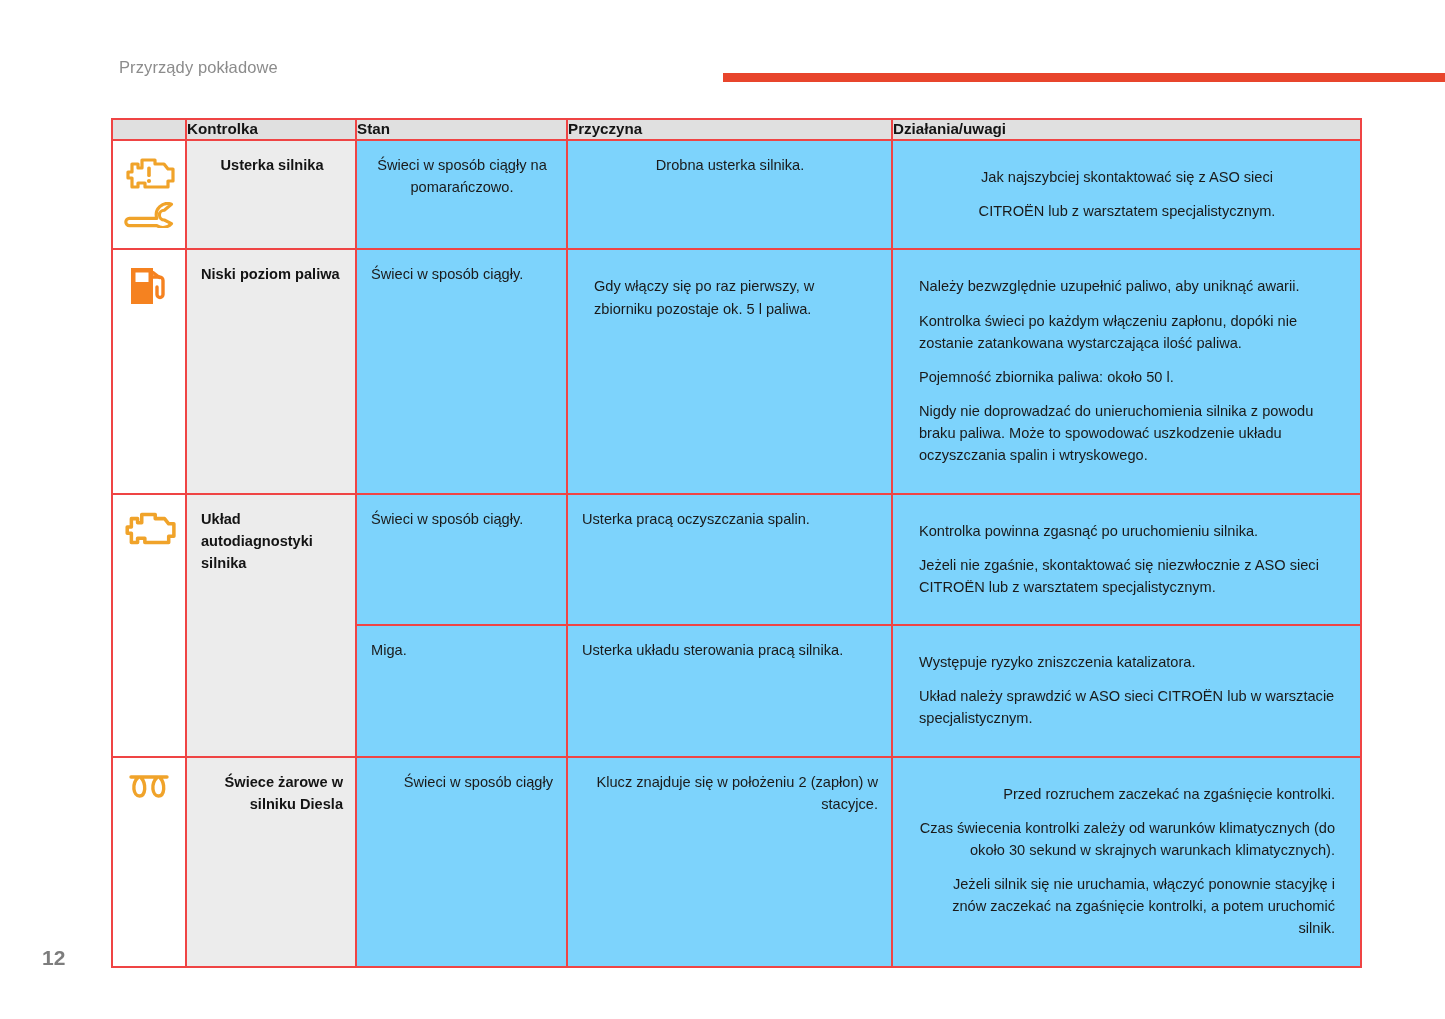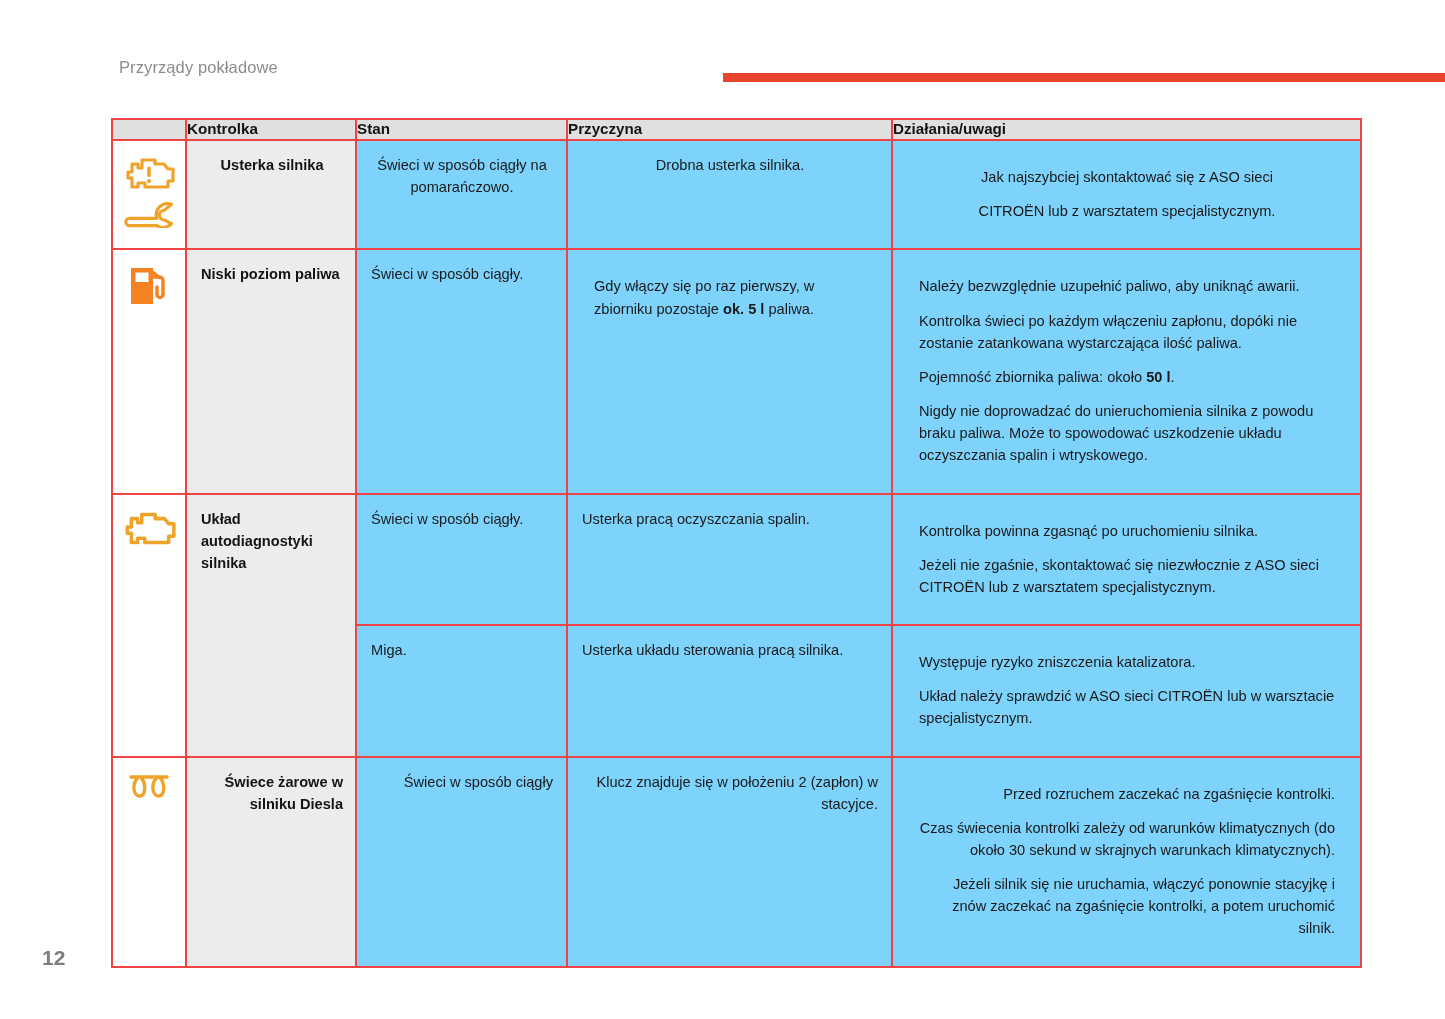--- a/index.html
+++ b/index.html
@@ -89,21 +89,21 @@
   }
   td.cell-text {
     background: #7dd3fc;
     padding: 13px 13px 14px 14px;
     line-height: 1.52;
     color: #1a1a1a;
   }
   td.cell-text p, td.cell-name p {
     margin: 12px;
   }
-  .b { font-weight: bold; }
+  .b { font-weight: normal; }
 
   
   .icon-stack {
     display: flex;
     flex-direction: column;
     align-items: center;
     gap: 9px;
   }
   .ico { display: block; }
 

